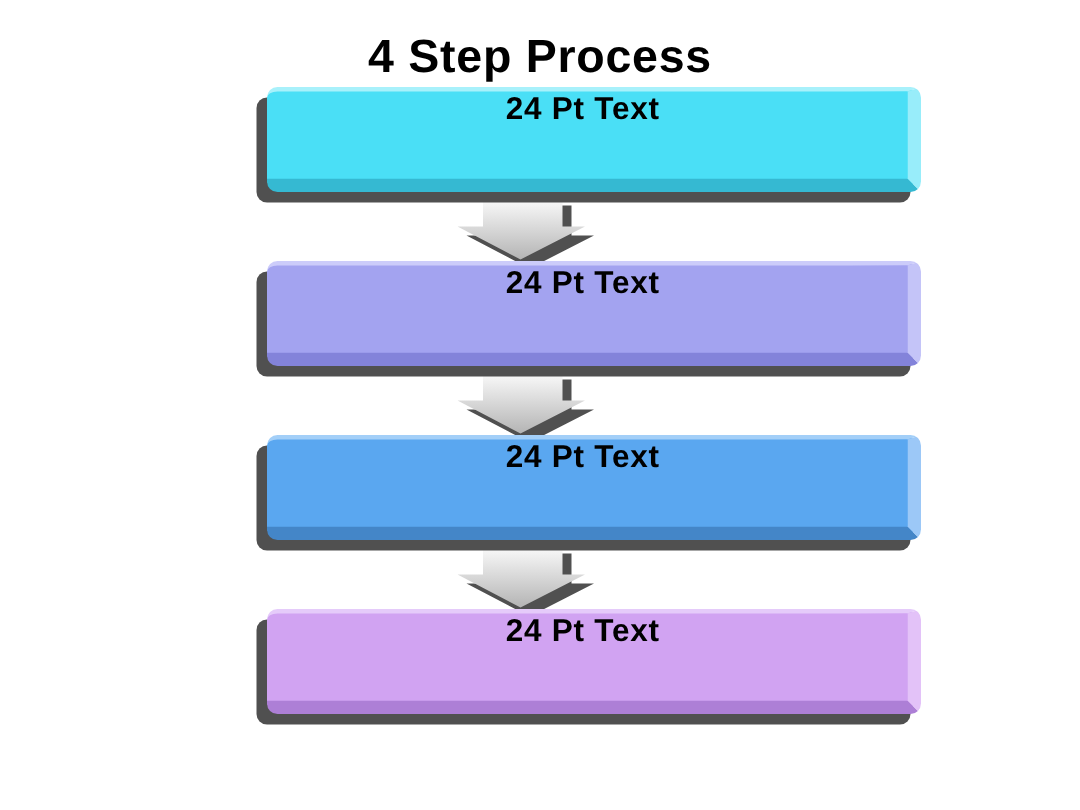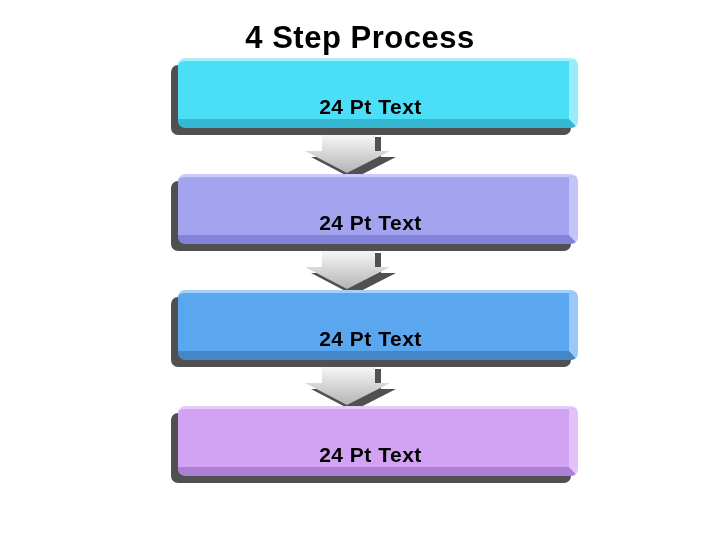--- a/index.html
+++ b/index.html
@@ -23,29 +23,29 @@
     margin: 0;
     text-align: center;
     font-size: 31px;
     font-weight: bold;
     color: #000000;
     letter-spacing: 0.5px;
   }
   .step-box {
     position: absolute;
     left: 178px;
-    width: 400px;
+    width: 436px;
     height: 70px;
     box-sizing: border-box;
     border-style: solid;
     border-width: 3px 9px 9px 0;
     border-radius: 7px;
     box-shadow: -7px 7px 0 var(--shadow-color, #505050);
     display: flex;
-    align-items: flex-end;
+    align-items: flex-start;
     justify-content: center;
     z-index: 2;
   }
   .step-1 { top: 58px; }
   .step-2 { top: 174px; }
   .step-3 { top: 290px; }
   .step-4 { top: 406px; }
   .step-label {
     font-size: 21px;
     font-weight: bold;

